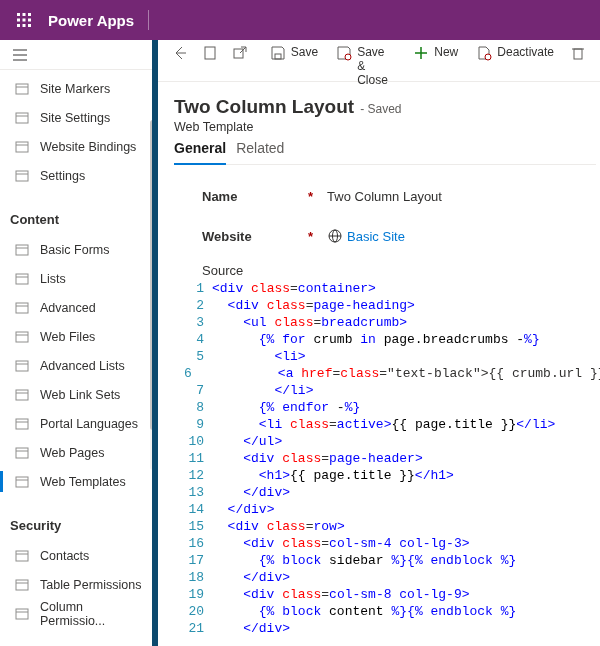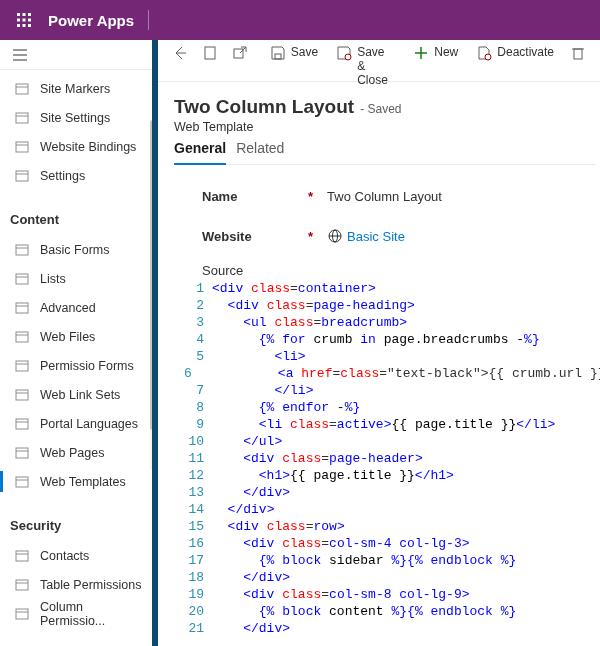--- a/index.html
+++ b/index.html
@@ -175,21 +175,21 @@
           </span>
           <span>Web Files</span>
         </div>
         <div class="nav-item">
           <span class="nav-icon">
             <svg class="svg-i" viewBox="0 0 16 16" fill="none" stroke="#605e5c" stroke-width="1">
               <rect x="2" y="3" width="12" height="10"></rect>
               <line x1="2" y1="6" x2="14" y2="6"></line>
             </svg>
           </span>
-          <span>Permissio Forms</span>
+          <span>Advanced Lists</span>
         </div>
         <div class="nav-item">
           <span class="nav-icon">
             <svg class="svg-i" viewBox="0 0 16 16" fill="none" stroke="#605e5c" stroke-width="1">
               <rect x="2" y="3" width="12" height="10"></rect>
               <line x1="2" y1="6" x2="14" y2="6"></line>
             </svg>
           </span>
           <span>Web Link Sets</span>
         </div>

